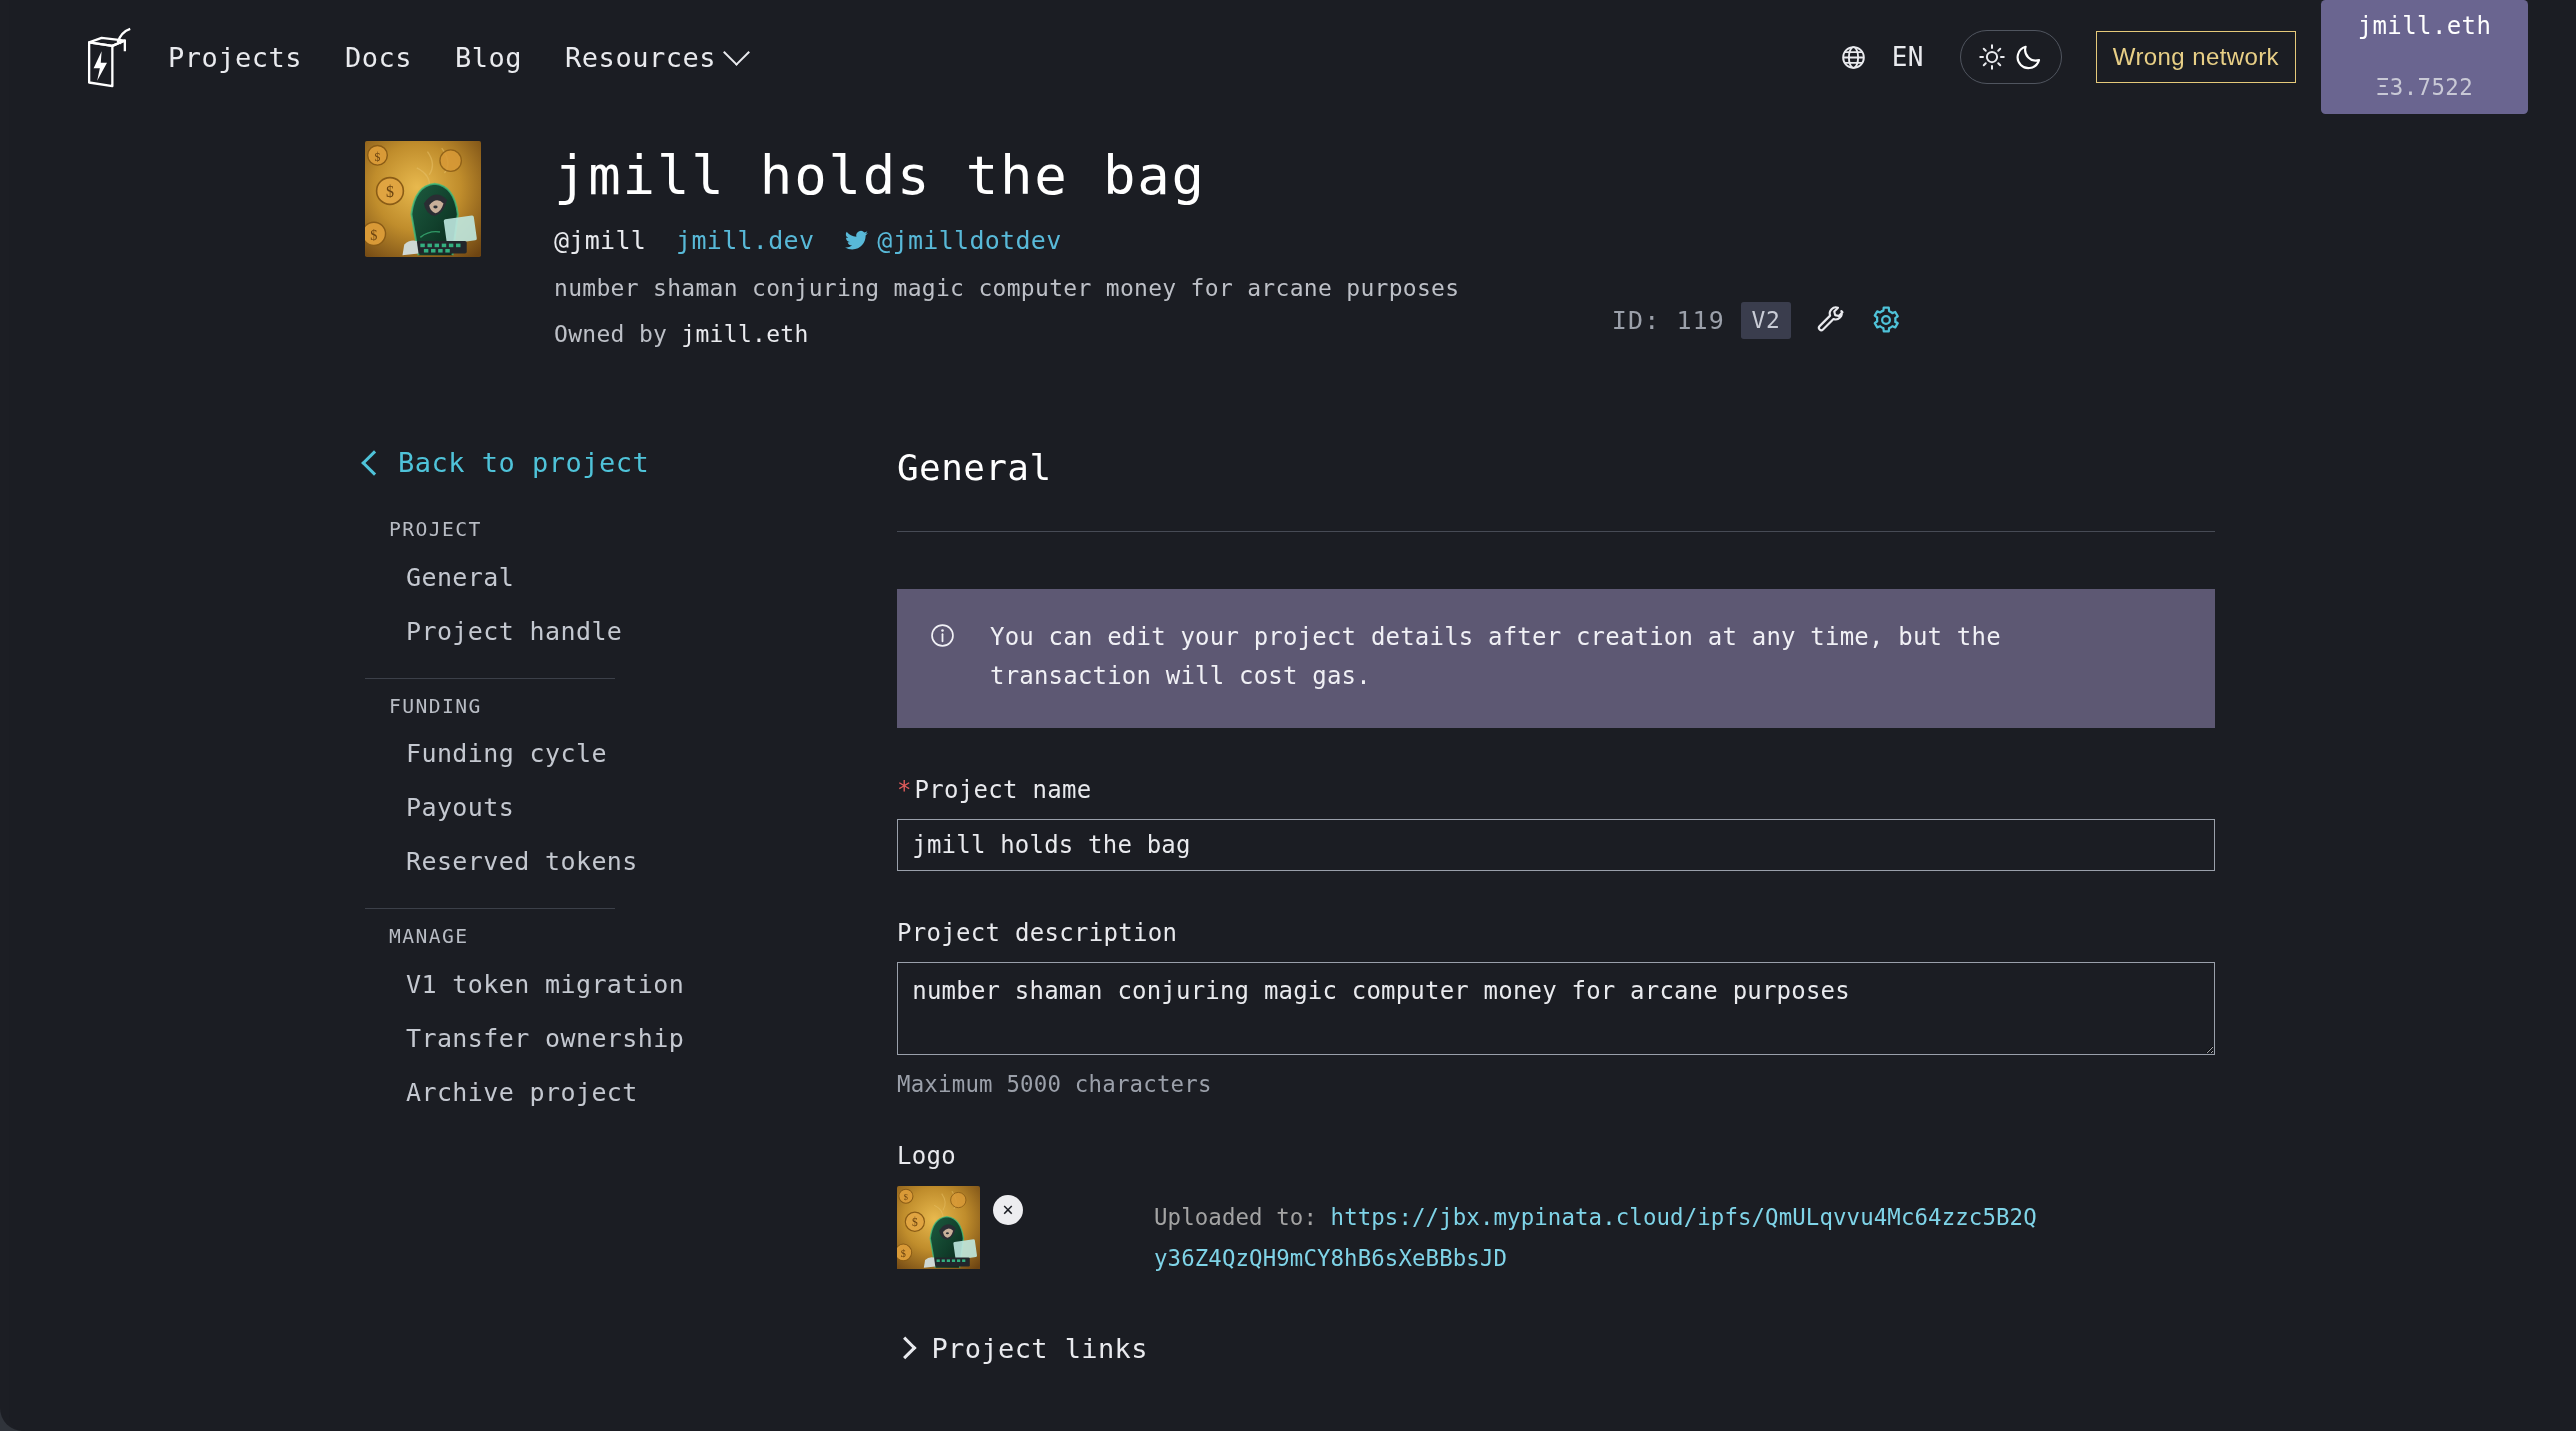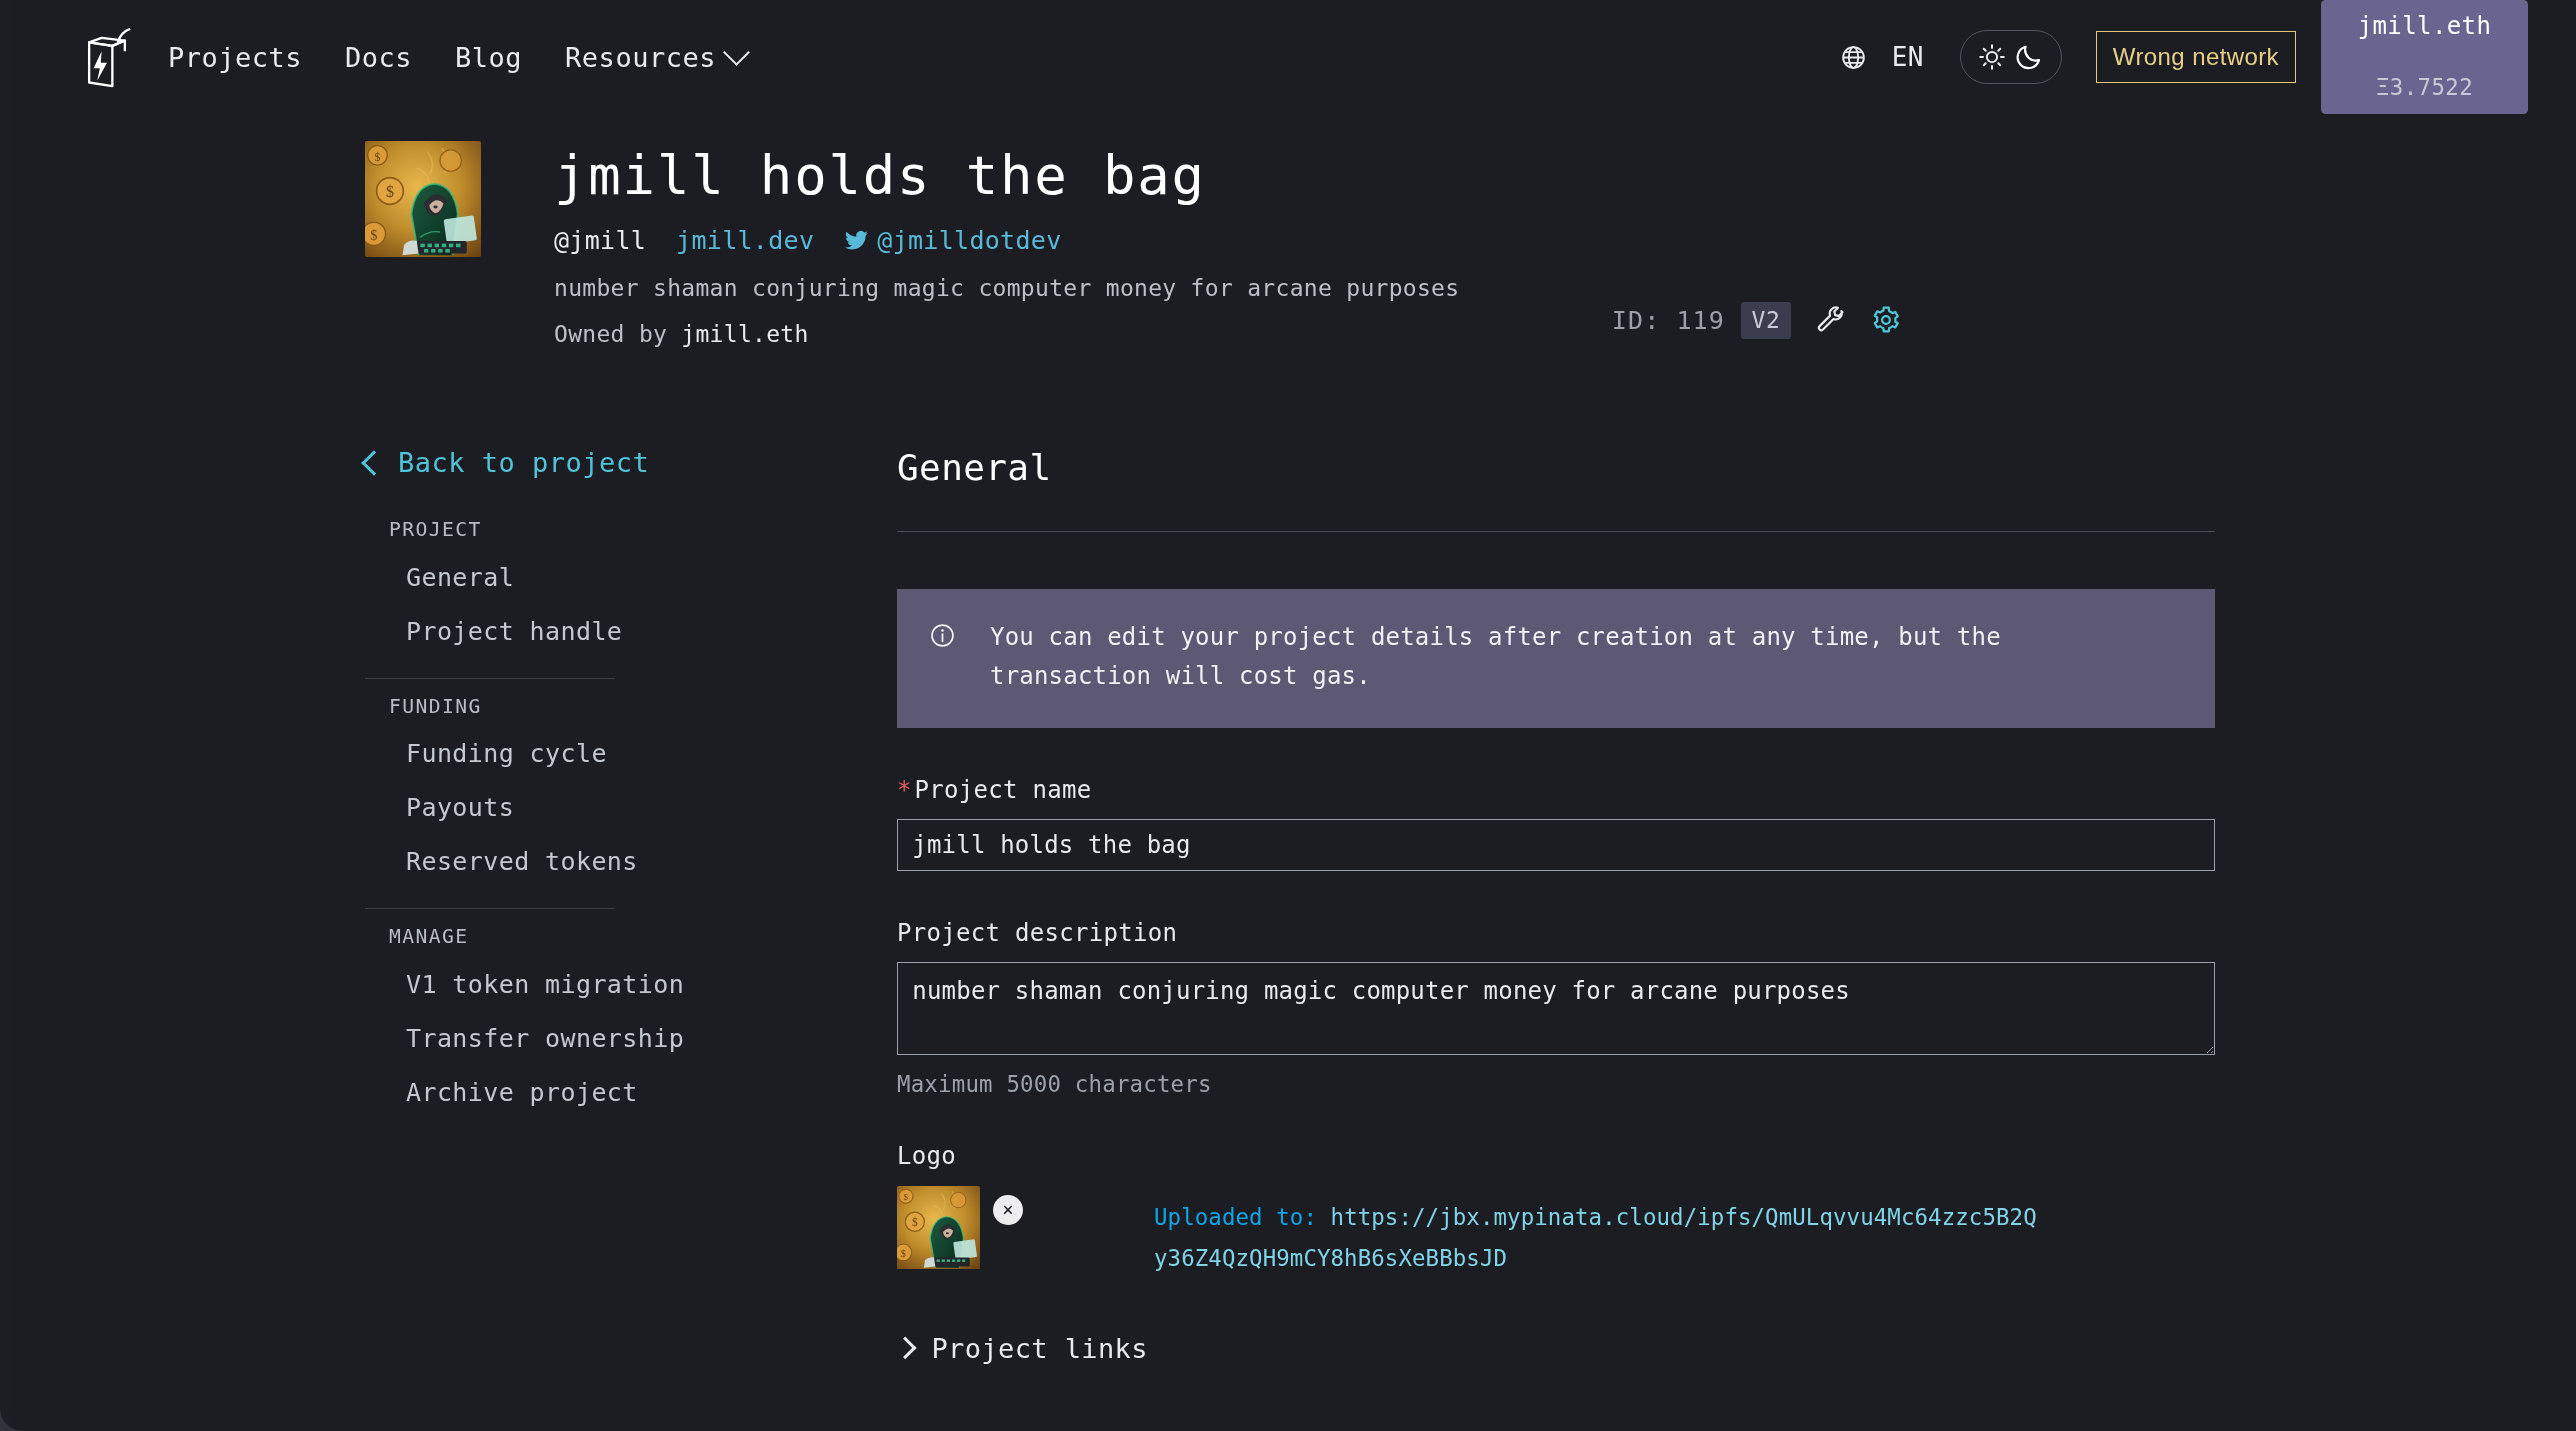--- a/index.html
+++ b/index.html
@@ -380,21 +380,21 @@
     line-height: 1;
   }
   #logo-uploaded-info {
     margin-left: 174px;
     padding-top: 11.6px;
     font-size: 22.4px;
     line-height: 1.8;
     letter-spacing: 0.1px;
     max-width: 886px;
   }
-  #logo-uploaded-label { color: #0ea5e9; }
+  #logo-uploaded-label { color: #a3a3a3; }
   #logo-uploaded-url {
     color: #7fd4e8;
     text-decoration: none;
     word-break: break-all;
   }
 
   #project-links-accordion {
     display: flex;
     align-items: center;
     gap: 18px;

